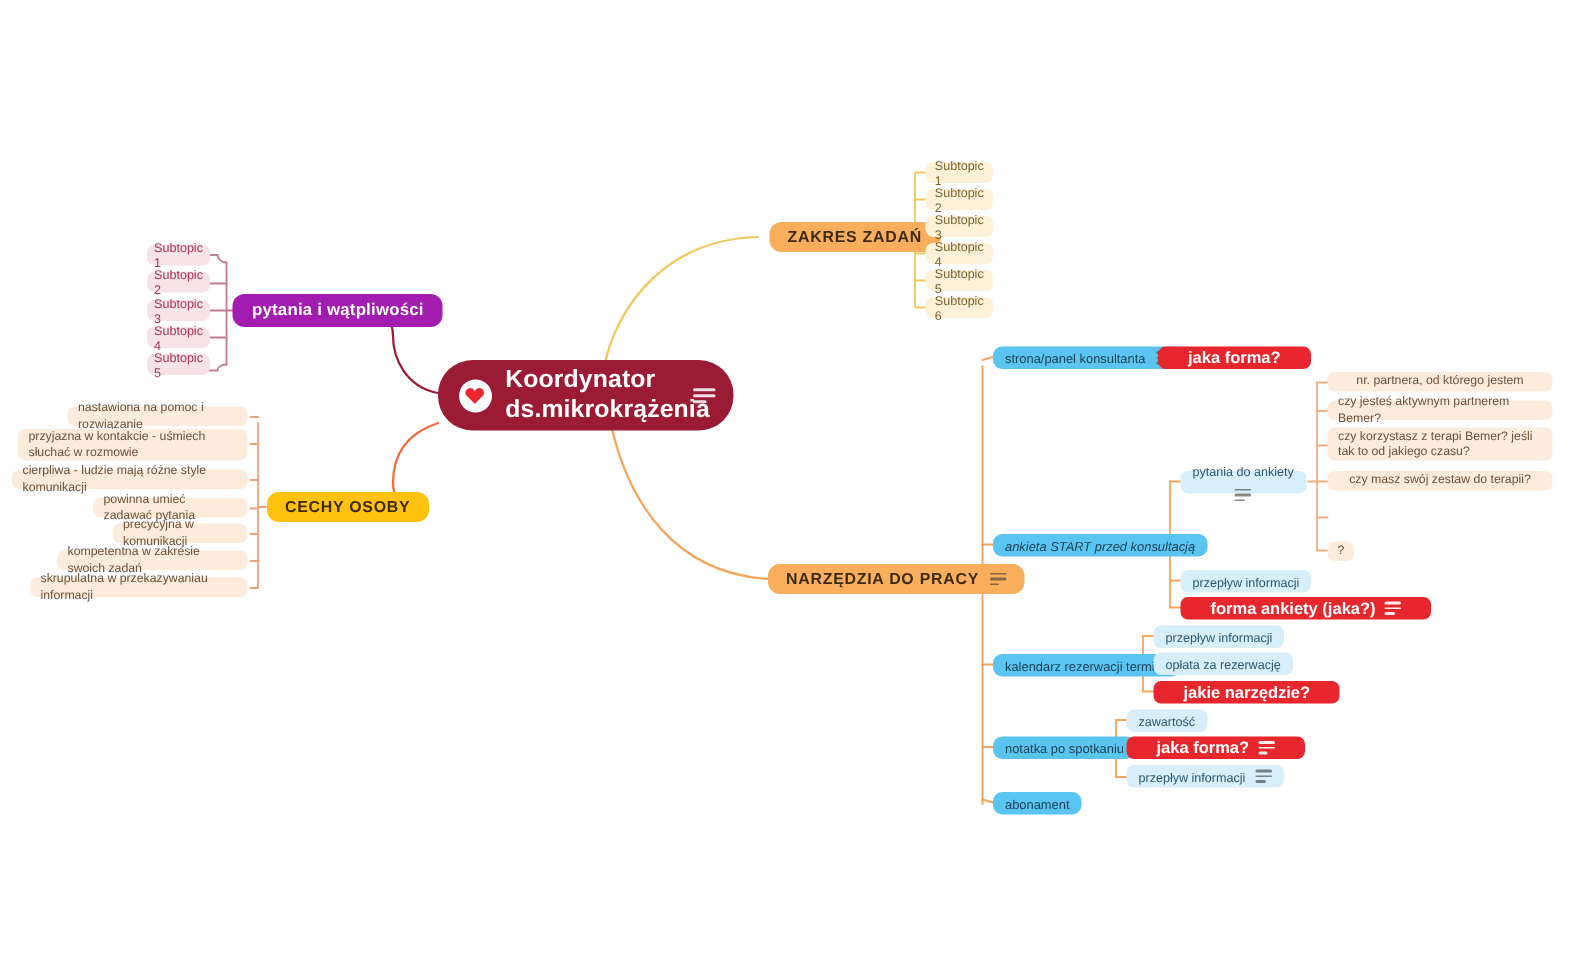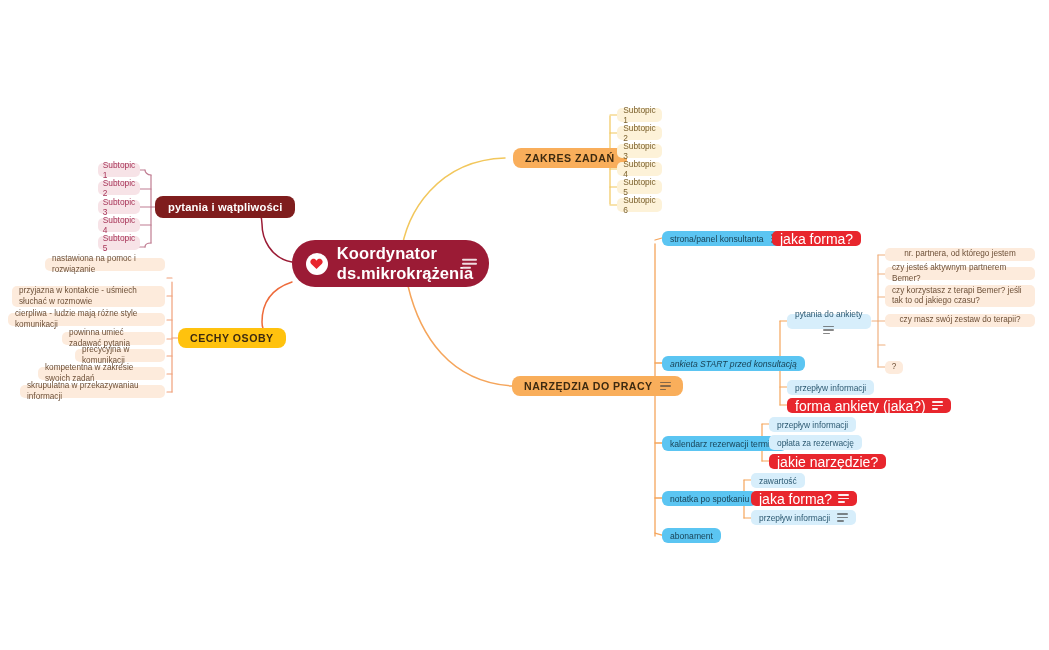--- a/index.html
+++ b/index.html
@@ -11,31 +11,31 @@
   .node span.lbl{display:inline-block;}
 
   
   .n-center{background:#9B1B35;color:#ffffff;border-radius:23px;padding:0 16px 0 14px;
     font-size:16.5px;font-weight:700;line-height:1.16;letter-spacing:.1px;gap:9px;}
   .heart-badge{width:22px;height:22px;border-radius:50%;background:#ffffff;
     display:flex;align-items:center;justify-content:center;flex:0 0 auto;}
   .heart-badge svg{display:block;}
 
   
-  .n-main-red{background:#7f1d1d;color:#fff;font-size:11.2px;font-weight:700;padding:0 13px;border-radius:8px;letter-spacing:.15px;}
+  .n-main-red{background:#a21caf;color:#fff;font-size:11.2px;font-weight:700;padding:0 13px;border-radius:8px;letter-spacing:.15px;}
   .n-main-orange{background:#F9AE5B;color:#3d2a10;font-size:10.6px;font-weight:700;padding:0 12px;border-radius:8px;letter-spacing:.5px;gap:7px;}
   .n-main-gold{background:#FFC20E;color:#3d2a10;font-size:10.6px;font-weight:700;padding:0 12px;border-radius:8px;letter-spacing:.5px;}
 
   
   .n-pink{background:#F7E3E7;color:#A8365A;font-size:8.4px;padding:0 7px;border-radius:5px;}
   .n-cream{background:#FDEBDC;color:#6d5038;font-size:8.2px;padding:4px 7px;border-radius:5px;line-height:1.28;align-items:center;}
   .n-yellow{background:#FDF2D8;color:#7d6330;font-size:8.4px;padding:0 7px;border-radius:5px;}
   .n-blue{background:#5BC5F2;color:#173f52;font-size:8.6px;font-weight:400;padding:0 8px;border-radius:6px;gap:7px;}
   .n-lblue{background:#D7EEFB;color:#2d5a72;font-size:8.4px;padding:0 8px;border-radius:5px;gap:7px;}
-  .n-red{background:#E8262D;color:#ffffff;font-size:14px;font-weight:400;padding:0 8px;border-radius:5px;gap:6px;}
+  .n-red{background:#E8262D;color:#ffffff;font-size:11px;font-weight:700;padding:0 20px;border-radius:5px;gap:6px;}
 
   .notes-ico{display:inline-flex;flex-direction:column;justify-content:center;gap:2px;flex:0 0 auto;}
   .notes-ico i{display:block;height:1.6px;border-radius:1px;}
   .notes-ico i:nth-child(1){width:11px;}
   .notes-ico i:nth-child(2){width:11px;}
   .notes-ico i:nth-child(3){width:6.5px;}
   .ico-dark i{background:#3d3d3d;opacity:.62;}
   .ico-light i{background:#ffffff;opacity:.92;}
   .ico-center i{background:#ffffff;opacity:.85;height:2.1px;}
   .notes-ico.big i:nth-child(1){width:15px;}
@@ -151,21 +151,21 @@
     <span class="lbl">Subtopic 3</span></div>
   <div class="node n-pink" style="left:98px;top:218px;width:42px;height:14px;">
     <span class="lbl">Subtopic 4</span></div>
   <div class="node n-pink" style="left:98px;top:236px;width:42px;height:14px;">
     <span class="lbl">Subtopic 5</span></div>
 
   <div class="node n-main-gold" style="left:178px;top:328px;height:20px;">
     <span class="lbl">CECHY OSOBY</span>
   </div>
 
-  <div class="node n-cream" style="left:45px;top:258px;width:120px;height:13px;">
+  <div class="node n-cream" style="left:45px;top:271px;width:120px;height:13px;">
     <span class="lbl">nastawiona na pomoc i rozwiązanie</span></div>
   <div class="node n-cream" style="left:12px;top:286px;width:153px;height:21px;">
     <span class="lbl">przyjazna w kontakcie - uśmiech słuchać w rozmowie</span></div>
   <div class="node n-cream" style="left:8px;top:313px;width:157px;height:13px;">
     <span class="lbl">cierpliwa - ludzie mają różne style komunikacji</span></div>
   <div class="node n-cream" style="left:62px;top:332px;width:103px;height:13px;">
     <span class="lbl">powinna umieć zadawać pytania</span></div>
   <div class="node n-cream" style="left:75px;top:349px;width:90px;height:13px;">
     <span class="lbl">precycyjna w komunikacji</span></div>
   <div class="node n-cream" style="left:38px;top:367px;width:127px;height:13px;">

